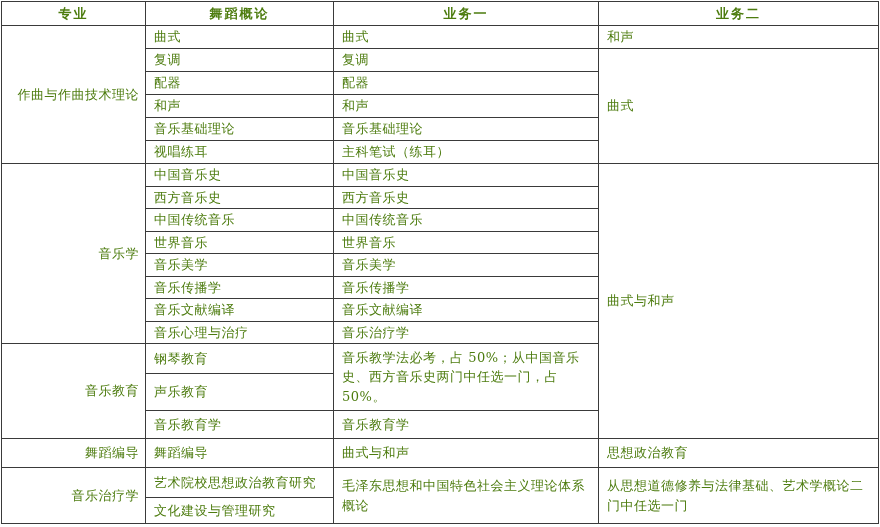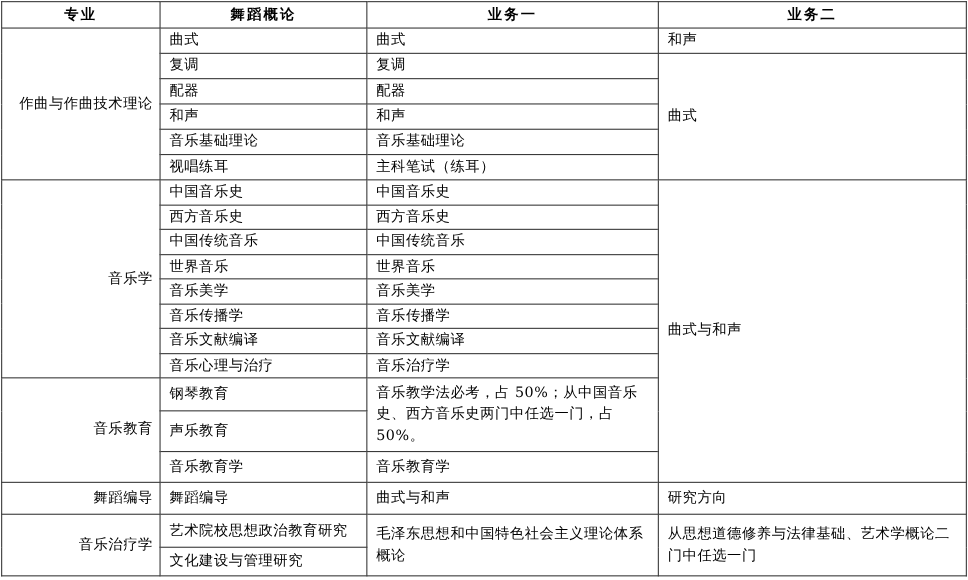--- a/index.html
+++ b/index.html
@@ -18,21 +18,21 @@
     table-layout: fixed;
     width: 877px;
     margin: 1px;
   }
   col.c-major    { width: 144px; }
   col.c-direction{ width: 188px; }
   col.c-subject1 { width: 265px; }
   col.c-subject2 { width: 280px; }
   th, td {
     border: 1px solid #3a3a3a;
-    color: #000000;
+    color: #4d7c0f;
     font-size: 13px;
     line-height: 1.5;
     letter-spacing: 0.5px;
     padding: 1px 6px;
     vertical-align: middle;
     overflow: hidden;
   }
   th {
     font-weight: bold;
     text-align: center;
@@ -148,21 +148,21 @@
   </tr>
   <tr class="r28">
     <td class="val">音乐教育学</td>
     <td class="val">音乐教育学</td>
   </tr>
 
   <tr class="r29">
     <td class="major">舞蹈编导</td>
     <td class="val">舞蹈编导</td>
     <td class="val">曲式与和声</td>
-    <td class="val">研究方向</td>
+    <td class="val">思想政治教育</td>
   </tr>
 
   <tr class="r30">
     <td class="major" rowspan="2">音乐治疗学</td>
     <td class="val">艺术院校思想政治教育研究</td>
     <td class="val" rowspan="2">毛泽东思想和中国特色社会主义理论体系概论</td>
     <td class="val" rowspan="2">从思想道德修养与法律基础、艺术学概论二门中任选一门</td>
   </tr>
   <tr class="r26">
     <td class="val">文化建设与管理研究</td>

